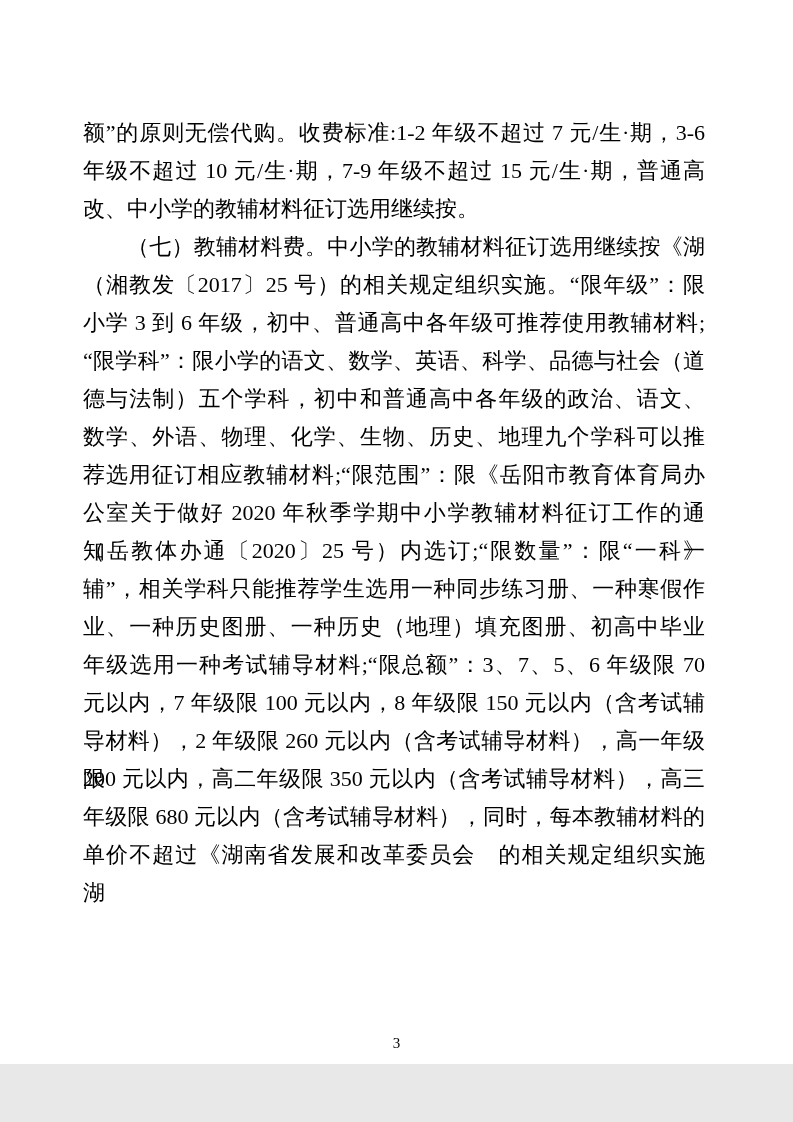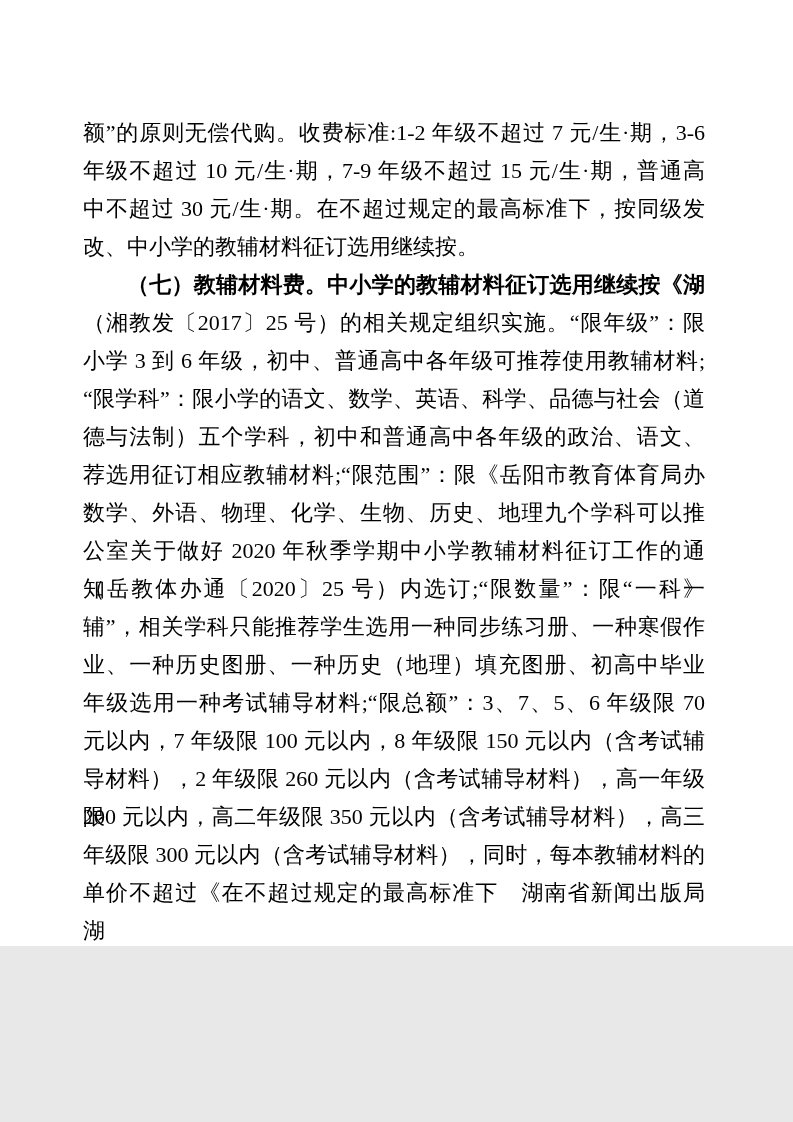--- a/index.html
+++ b/index.html
@@ -3,21 +3,21 @@
 <meta charset="utf-8">
 <style>
   html, body {
     margin: 0;
     padding: 0;
     background: #e8e8e8;
   }
   .page {
     position: relative;
     width: 793px;
-    height: 946px;
+    height: 1064px;
     margin: 0 auto;
     background: #ffffff;
     color: #000000;
     font-family: "Liberation Serif", "DejaVu Serif", serif;
     overflow: hidden;
   }
   .body-text {
     position: absolute;
     left: 83px;
     top: 114px;
@@ -30,21 +30,20 @@
     white-space: nowrap;
     text-align: justify;
     text-align-last: justify;
     text-justify: inter-character;
     overflow: visible;
   }
   
   .line { white-space: normal; }
   .line.indent {
     text-indent: 44px;
-    font-weight: bold;
   }
   .line.nojust {
     text-align: left;
     text-align-last: left;
   }
   .page-number {
     position: absolute;
     top: 1033px;
     left: 0;
     width: 100%;
@@ -53,34 +52,33 @@
     line-height: 20px;
   }
 </style>
 </head>
 <body>
 
 <div class="page">
   <div class="body-text" id="document-body">
       <div class="line">额”的原则无偿代购。收费标准:1-2 年级不超过 7 元/生·期，3-6</div>
       <div class="line">年级不超过 10 元/生·期，7-9 年级不超过 15 元/生·期，普通高</div>
-      <div class="line">中不超过 30 元/生·期。在不超过规定的最高标准下，按同级发</div>
       <div class="line nojust">改、中小学的教辅材料征订选用继续按。</div>
       <div class="line indent">（七）教辅材料费。中小学的教辅材料征订选用继续按《湖</div>
       <div class="line">（湘教发〔2017〕25 号）的相关规定组织实施。“限年级”：限</div>
       <div class="line">小学 3 到 6 年级，初中、普通高中各年级可推荐使用教辅材料;</div>
       <div class="line">“限学科”：限小学的语文、数学、英语、科学、品德与社会（道</div>
       <div class="line">德与法制）五个学科，初中和普通高中各年级的政治、语文、</div>
+      <div class="line">数学、外语、物理、化学、生物、历史、地理九个学科可以推</div>
       <div class="line">荐选用征订相应教辅材料;“限范围”：限《岳阳市教育体育局办</div>
-      <div class="line">数学、外语、物理、化学、生物、历史、地理九个学科可以推</div>
       <div class="line">公室关于做好 2020 年秋季学期中小学教辅材料征订工作的通知》</div>
       <div class="line">（岳教体办通〔2020〕25 号）内选订;“限数量”：限“一科一</div>
       <div class="line">辅”，相关学科只能推荐学生选用一种同步练习册、一种寒假作</div>
       <div class="line">业、一种历史图册、一种历史（地理）填充图册、初高中毕业</div>
       <div class="line">年级选用一种考试辅导材料;“限总额”：3、7、5、6 年级限 70</div>
       <div class="line">元以内，7 年级限 100 元以内，8 年级限 150 元以内（含考试辅</div>
       <div class="line">导材料），2 年级限 260 元以内（含考试辅导材料），高一年级限</div>
       <div class="line">200 元以内，高二年级限 350 元以内（含考试辅导材料），高三</div>
-      <div class="line">年级限 300 元以内（含考试辅导材料），同时，每本教辅材料的</div>
-      <div class="line">单价不超过《在不超过规定的最高标准下　湖南省新闻出版局　湖</div>
+      <div class="line">年级限 680 元以内（含考试辅导材料），同时，每本教辅材料的</div>
+      <div class="line">单价不超过《湖南省发展和改革委员会　的相关规定组织实施　湖</div>
     </div>
   <div class="page-number">3</div>
 </div>
 
 </body></html>

